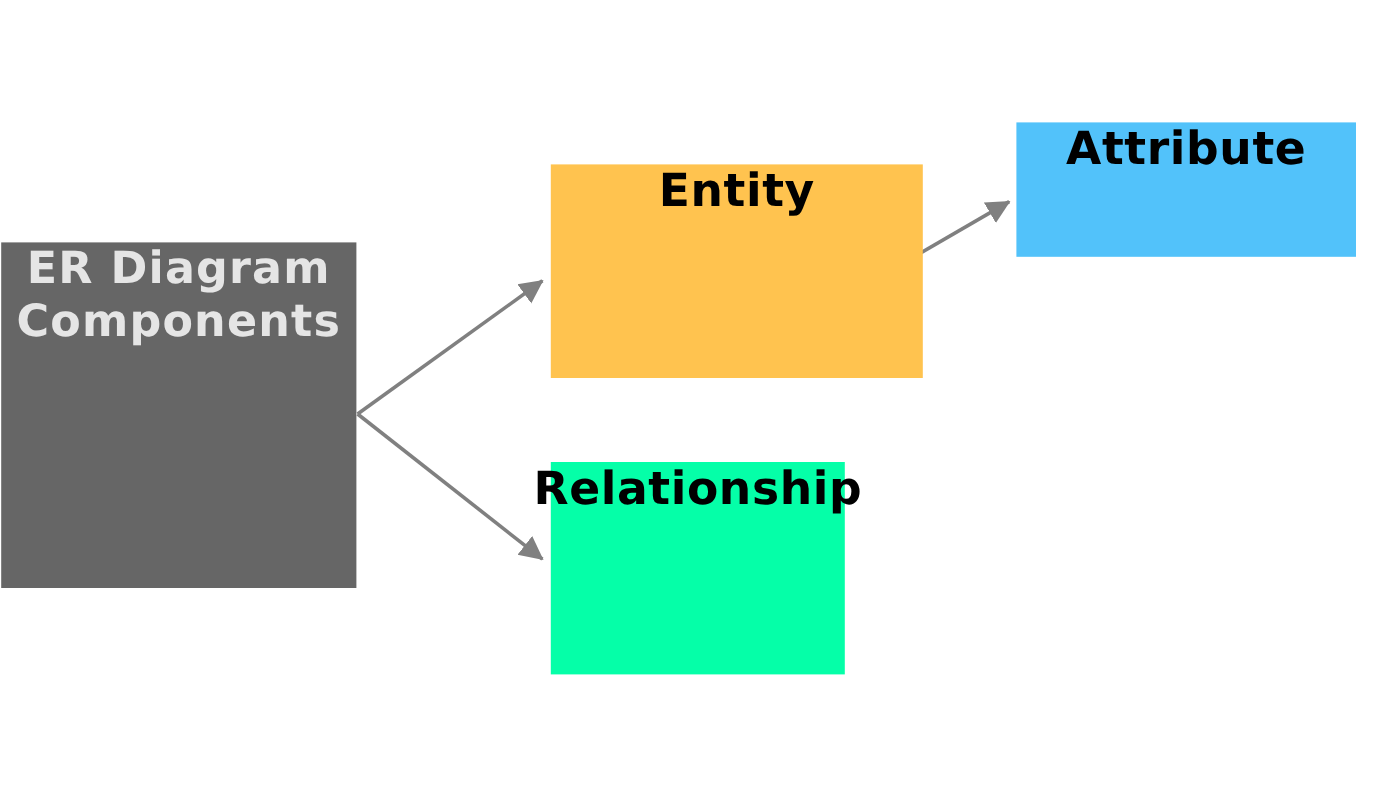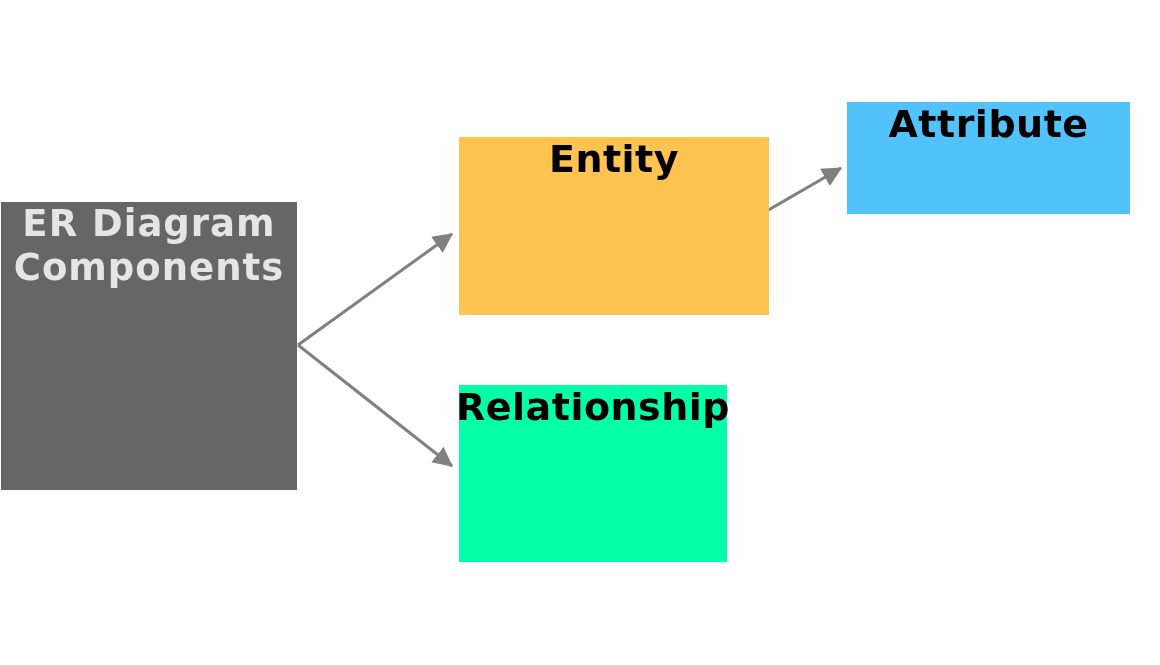--- a/index.html
+++ b/index.html
@@ -61,21 +61,21 @@
     background: #ffc34f;
     color: #000000;
     font-size: 38px;
     font-weight: 700;
   }
 
   
   #node-relationship {
     left: 459px;
     top: 385px;
-    width: 268px;
+    width: 245px;
     height: 177px;
     background: #05ffa8;
     color: #000000;
     font-size: 38px;
     font-weight: 700;
   }
 
   
   #node-attribute {
     left: 847px;

